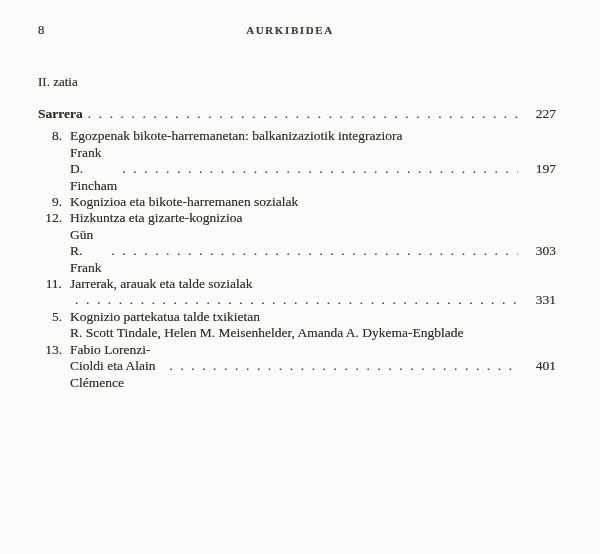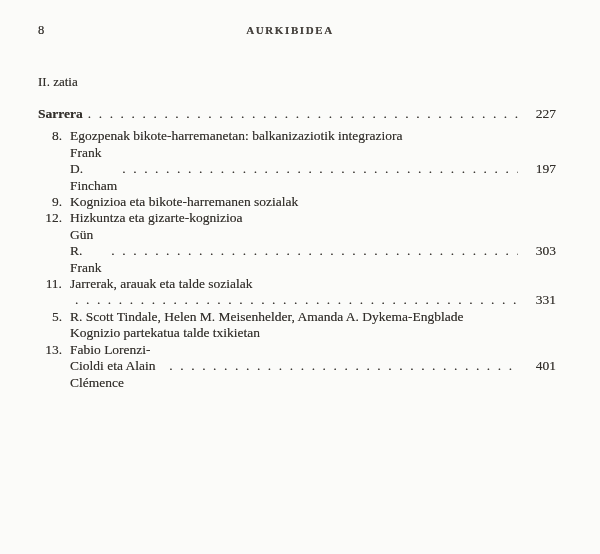--- a/index.html
+++ b/index.html
@@ -136,24 +136,24 @@
           <div class="tline">
             <span class="leader"></span>
             <span class="pg">331</span>
           </div>
         </div>
       </div>
       <div class="chapter">
         <div class="num">5.</div>
         <div class="chlines">
           <div class="tline">
-            <span class="lab"><span class="it">R. Scott Tindale, Helen M. Meisenhelder, Amanda A. Dykema-Engblade</span></span>
+            <span class="lab"><span class="ro">Kognizio partekatua talde txikietan</span></span>
           </div>
           <div class="tline">
-            <span class="lab"><span class="ro">Kognizio partekatua talde txikietan</span></span>
+            <span class="lab"><span class="it">R. Scott Tindale, Helen M. Meisenhelder, Amanda A. Dykema-Engblade</span></span>
           </div>
         </div>
       </div>
       <div class="chapter">
         <div class="num">13.</div>
         <div class="chlines">
           <div class="tline">
             <span class="lab"><span class="it">Fabio Lorenzi-Cioldi</span><span class="ro"> eta </span><span class="it">Alain Clémence</span></span>
             <span class="leader"></span>
             <span class="pg">401</span>

